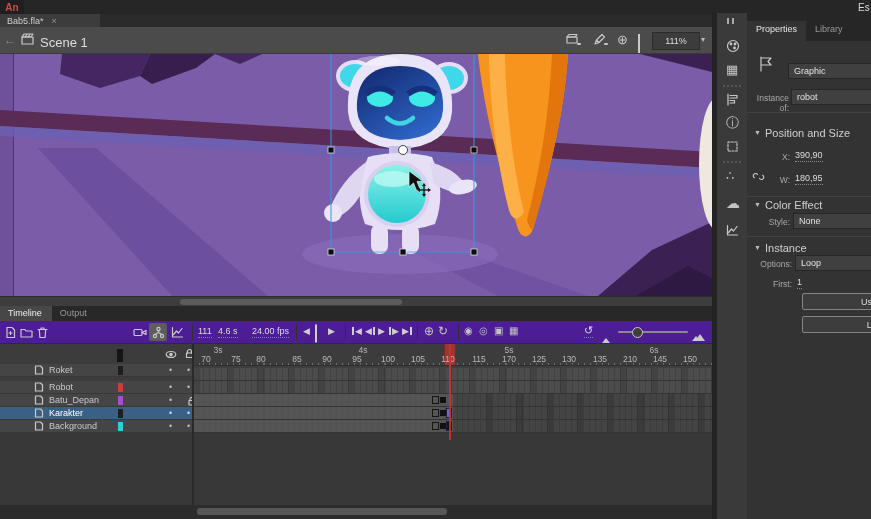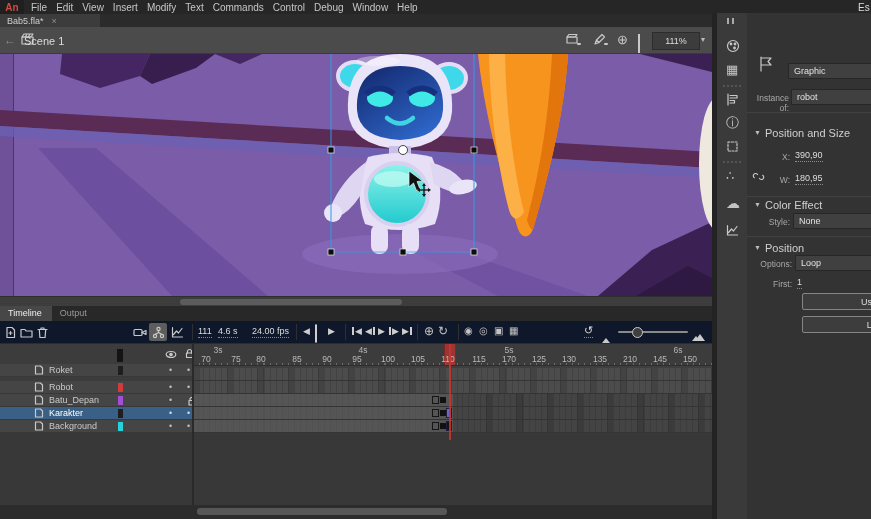--- a/index.html
+++ b/index.html
@@ -14,37 +14,37 @@
   #logo{width:24px;height:14px;background:#1f1f1f;color:#d14b42;font-weight:bold;font-size:10px;display:flex;align-items:center;justify-content:center}
   #menus{display:flex;gap:9px;padding-left:7px}
   #workspace{position:absolute;left:858px;top:2px;color:#ddd;font-size:10px;white-space:nowrap}
   
   #tabbar{left:0;top:14px;width:712px;height:13px;background:#2b2b2b}
   #doctab{position:absolute;left:0;top:0;width:100px;height:13px;background:#3c3c3c;display:flex;align-items:center;font-size:9px;color:#cfcfcf;padding-left:7px;box-sizing:border-box;gap:8px}
   #doctab .x{color:#8f8f8f;font-size:9px}
   
   #editbar{left:0;top:27px;width:712px;height:27px;background:#4b4b4b;border-bottom:1px solid #3a3a3a;box-sizing:border-box}
   #editbar .back{position:absolute;left:4px;top:6px;color:#8a8a8a;font-size:12px}
-  #scene-label{position:absolute;left:24px;top:8px;font-size:11px;color:#ddd}
+  #scene-label{position:absolute;left:40px;top:8px;font-size:13px;color:#ddd}
   .ebicon{position:absolute;top:6px}
   #zoombox{position:absolute;left:652px;top:5px;width:46px;height:16px;background:#3c3c3c;border:1px solid #2c2c2c;color:#ddd;font-size:9px;display:flex;align-items:center;justify-content:center}
   #zoomchev{position:absolute;left:701px;top:8px;color:#bbb;font-size:8px}
   .clipbox{width:10px;height:10px;border:1.2px solid #c9c9c9}
   
   #stage{left:0;top:54px;width:712px;height:242px;overflow:hidden;background:#7A5CA9}
   
   #stage-hscroll{left:0;top:296px;width:712px;height:10px;background:#3d3d3d;border-top:1px solid #2e2e2e;box-sizing:border-box}
   #stage-hthumb{position:absolute;left:180px;top:2px;width:222px;height:6px;background:#5c5c5c;border-radius:3px}
   
   #tl-tabs{left:0;top:306px;width:712px;height:15px;background:#282828;display:flex;font-size:9px}
   .tltab{padding:2px 10px 0 8px;height:15px;box-sizing:border-box}
   .tltab.active{background:#474747;color:#eee}
   .tltab.idle{color:#999}
   
-  #tl-toolbar{left:0;top:321px;width:712px;height:23px;background:#0f172a;border-bottom:1px solid #2c2c2c;box-sizing:border-box}
+  #tl-toolbar{left:0;top:321px;width:712px;height:23px;background:#4c1d95;border-bottom:1px solid #2c2c2c;box-sizing:border-box}
   #tl-toolbar .t{position:absolute;top:5px}
   .hot{font-size:9px;color:#ddd;border-bottom:1px dotted #8a8a8a;padding-bottom:1px}
   .sep{position:absolute;top:3px;width:1px;height:16px;background:#2f2f2f}
   .pb{color:#cfcfcf;font-size:9px;display:flex;align-items:center;gap:1px}
   .pb .bar{width:2px;height:8px;background:#cfcfcf;display:inline-block}
   .hibox{position:absolute;left:149px;top:2px;width:18px;height:18px;background:#5d5d5d;border-radius:2px}
   .framebox{width:8px;height:11px;border:1.2px solid #cfcfcf;border-radius:2px}
   #tl-slider{position:absolute;left:618px;top:10px;width:70px;height:2px;background:#8a8a8a;border-radius:1px}
   #tl-knob{position:absolute;left:632px;top:6px;width:9px;height:9px;background:#3f3f3f;border:1.5px solid #c9c9c9;border-radius:50%}
   .mtn{width:0;height:0;border-left:5px solid transparent;border-right:5px solid transparent;border-bottom:7px solid #c9c9c9;display:inline-block}
@@ -109,33 +109,20 @@
   .ptri{position:absolute;font-size:7px;color:#bbb}
   .pdiv{position:absolute;left:0;width:124px;height:1px;background:#414141}
   .pbtn{position:absolute;height:17px;background:#3d3d3d;border:1px solid #858585;border-radius:2px;
      font-size:9px;color:#ddd;display:flex;align-items:center;justify-content:center;box-sizing:border-box}
 </style>
 </head>
 <body>
 
 <div id="menubar" class="abs">
   <div id="logo">An</div>
-  <div id="menus">
-    <span>File</span>
-    <span>Edit</span>
-    <span>View</span>
-    <span>Insert</span>
-    <span>Modify</span>
-    <span>Text</span>
-    <span>Commands</span>
-    <span>Control</span>
-    <span>Debug</span>
-    <span>Window</span>
-    <span>Help</span>
-  </div>
   <span id="workspace">Es</span>
 </div>
 
 <div id="tabbar" class="abs">
   <div id="doctab">
     <span>Bab5.fla*</span>
     <span class="x">×</span>
   </div>
 </div>
 
@@ -452,21 +439,21 @@
   </div>
   <div id="lp-below"></div>
 </div>
 <div id="lp-divider" class="abs"></div>
 
 <div id="tl-ruler" class="abs">
   <div id="playhead-marker"></div>
   <span class="fsec" style="left:12px">3s</span>
   <span class="fsec" style="left:157px">4s</span>
   <span class="fsec" style="left:303px">5s</span>
-  <span class="fsec" style="left:472px">6s</span>
+  <span class="fsec" style="left:448px">6s</span>
   <span class="fnum" style="left:2px">70</span>
   <span class="fnum" style="left:32px">75</span>
   <span class="fnum" style="left:57px">80</span>
   <span class="fnum" style="left:93px">85</span>
   <span class="fnum" style="left:123px">90</span>
   <span class="fnum" style="left:153px">95</span>
   <span class="fnum" style="left:184px">100</span>
   <span class="fnum" style="left:214px">105</span>
   <span class="fnum" style="left:244px">110</span>
   <span class="fnum" style="left:275px">115</span>
@@ -548,20 +535,24 @@
   <span class="dock-ic" style="top:211px">
     <svg width="13" height="13">
         <g class="ic">
           <path d="M1.5,11 V1.5 M1.5,11 H11.5 M2.5,8.5 L5.5,5 L7.5,7 L11,2.5"></path>
         </g>
       </svg>
   </span>
 </div>
 
 <div id="props" class="abs">
+  <div id="props-tabs">
+    <div class="ptab active">Properties</div>
+    <div class="ptab idle">Library</div>
+  </div>
 
   <span style="position:absolute;left:10px;top:42px">
     <svg width="18" height="18">
         <g class="ic" stroke="#bdbdbd">
           <path d="M4,2 v14 M4,3 h10 l-3,3.5 3,3.5 h-10"></path>
         </g>
       </svg>
   </span>
   <div class="pfield" style="left:41px;top:50px;width:92px">Graphic</div>
 
@@ -587,21 +578,21 @@
 
   <div class="pdiv" style="top:183px"></div>
   <span class="ptri" style="left:7px;top:188px">▼</span>
   <span class="phead" style="left:18px;top:186px">Color Effect</span>
 
   <span class="plabel" style="left:5px;top:204px;width:38px">Style:</span>
   <div class="pfield" style="left:46px;top:200px;width:88px">None</div>
 
   <div class="pdiv" style="top:223px"></div>
   <span class="ptri" style="left:7px;top:231px">▼</span>
-  <span class="phead" style="left:18px;top:229px">Position</span>
+  <span class="phead" style="left:18px;top:229px">Instance</span>
 
   <span class="plabel" style="left:2px;top:246px;width:43px">Options:</span>
   <div class="pfield" style="left:48px;top:242px;width:86px">Loop</div>
 
   <span class="plabel" style="left:12px;top:266px;width:33px">First:</span>
   <span class="hot" style="position:absolute;left:50px;top:264px">1</span>
 
   <div class="pbtn" style="left:55px;top:280px;width:150px">Use Fra</div>
   <div class="pbtn" style="left:55px;top:303px;width:150px">Lip S</div>
 </div>

